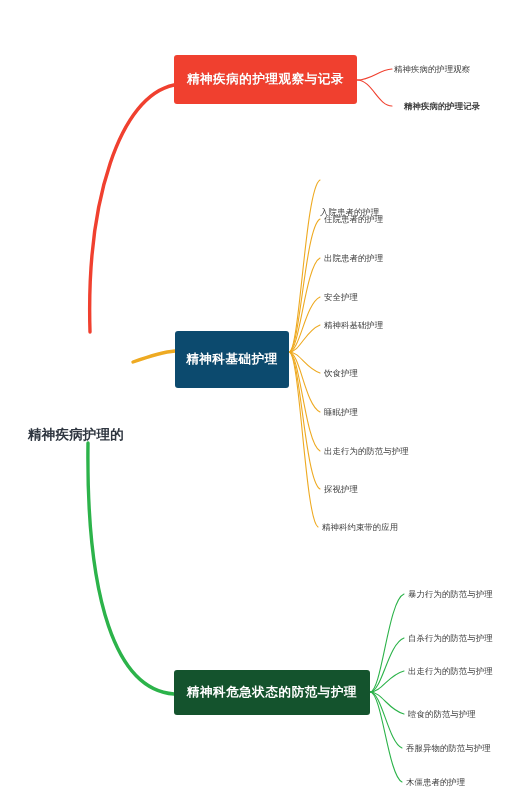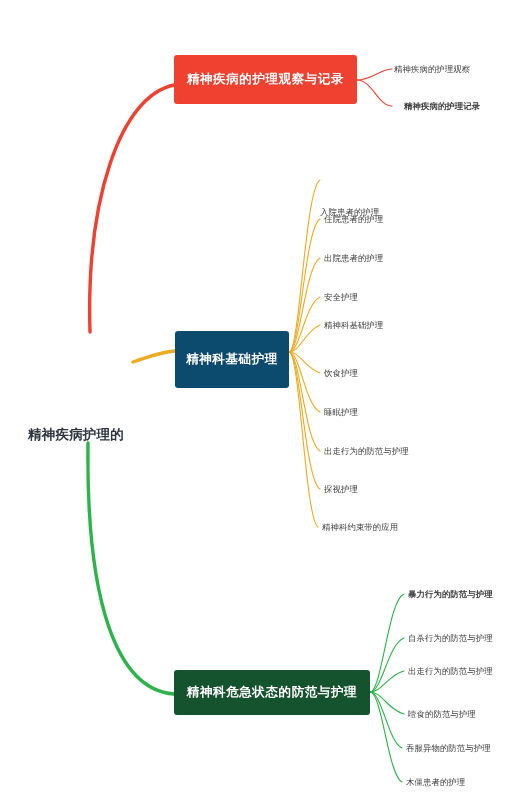--- a/index.html
+++ b/index.html
@@ -144,20 +144,20 @@
   <div class="leaf" style="left:324px; top:219px;">住院患者的护理</div>
   <div class="leaf" style="left:324px; top:258px;">出院患者的护理</div>
   <div class="leaf" style="left:324px; top:297px;">安全护理</div>
   <div class="leaf" style="left:324px; top:325px;">精神科基础护理</div>
   <div class="leaf" style="left:324px; top:373px;">饮食护理</div>
   <div class="leaf" style="left:324px; top:412px;">睡眠护理</div>
   <div class="leaf" style="left:324px; top:451px;">出走行为的防范与护理</div>
   <div class="leaf" style="left:324px; top:489px;">探视护理</div>
   <div class="leaf" style="left:322px; top:527px;">精神科约束带的应用</div>
 
-  <div class="leaf" style="left:408px; top:594px;font-weight:bold;">暴力行为的防范与护理</div>
+  <div class="leaf" style="left:408px; top:594px;">暴力行为的防范与护理</div>
   <div class="leaf" style="left:408px; top:638px;">自杀行为的防范与护理</div>
   <div class="leaf" style="left:408px; top:671px;">出走行为的防范与护理</div>
   <div class="leaf" style="left:408px; top:714px;">噎食的防范与护理</div>
   <div class="leaf" style="left:406px; top:748px;">吞服异物的防范与护理</div>
   <div class="leaf" style="left:406px; top:782px;">木僵患者的护理</div>
 
 </div>
 
 </body></html>

